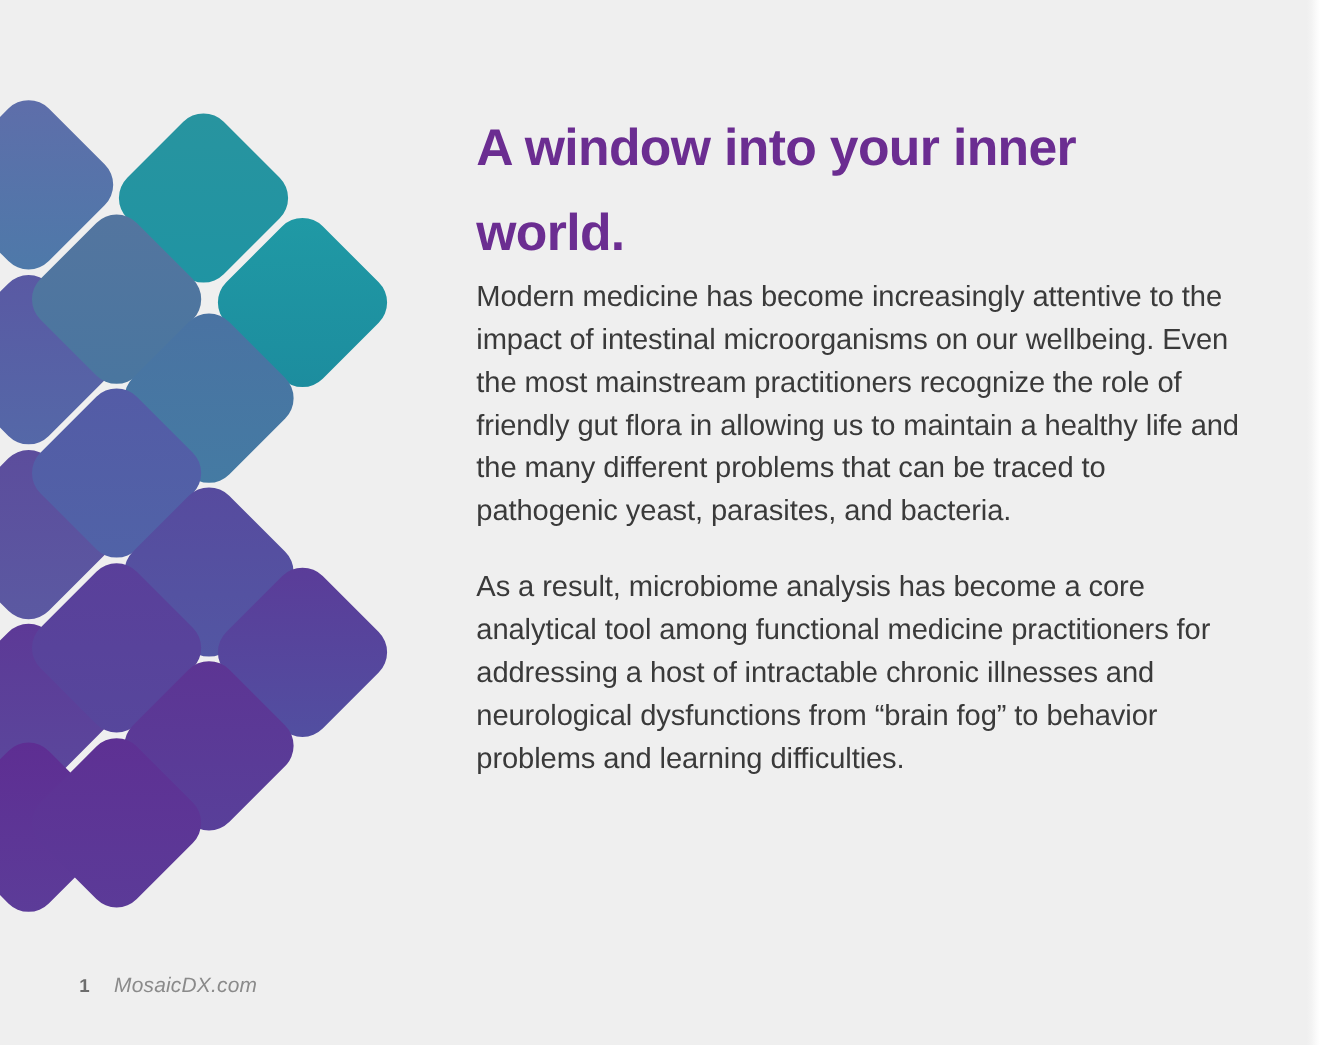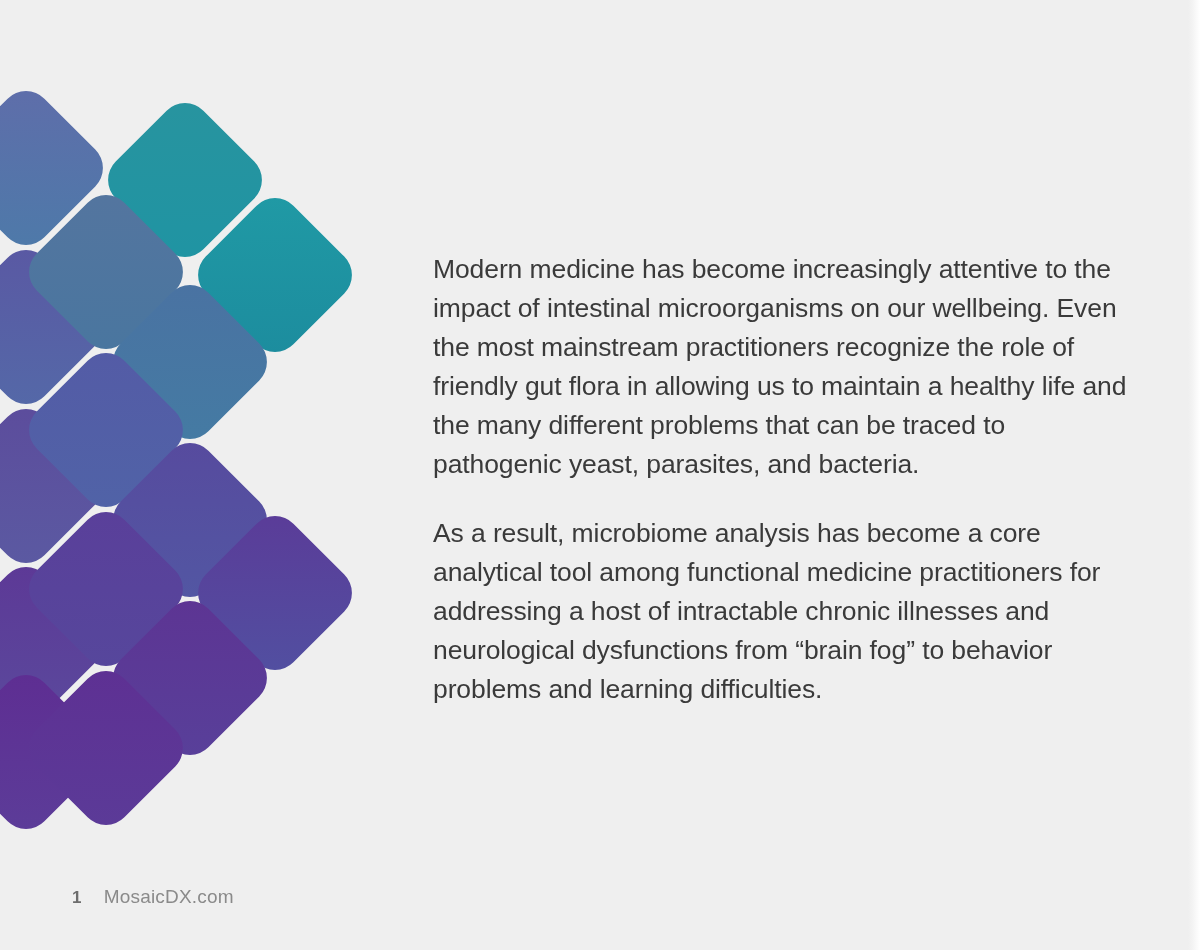--- a/index.html
+++ b/index.html
@@ -102,20 +102,21 @@
     gap: 22px;
   }
   .footer-page-number {
     font-size: 17px;
     font-weight: bold;
     color: #6d6d6d;
     letter-spacing: 0.2px;
   }
   .footer-brand {
     font-size: 19px;
+    font-style: italic;
     color: #8a8a8a;
     letter-spacing: 0.2px;
   }
 </style>
 </head>
 <body>
 
 <div class="page">
 
   <div class="mosaic" id="mosaic">
@@ -131,20 +132,21 @@
       <div class="tile" style="width: 124px; height: 124px; border-radius: 26px; left: -36px; top: 582px; background: linear-gradient(135deg, rgb(93, 56, 150) 0%, rgb(90, 74, 157) 100%);"></div>
       <div class="tile" style="width: 124px; height: 124px; border-radius: 26px; left: 44px; top: 527px; background: linear-gradient(135deg, rgb(90, 63, 154) 0%, rgb(86, 71, 156) 100%);"></div>
       <div class="tile" style="width: 124px; height: 124px; border-radius: 26px; left: 213px; top: 531px; background: linear-gradient(135deg, rgb(91, 59, 152) 0%, rgb(81, 80, 161) 100%);"></div>
       <div class="tile" style="width: 124px; height: 124px; border-radius: 26px; left: 128px; top: 616px; background: linear-gradient(135deg, rgb(93, 52, 147) 0%, rgb(88, 64, 154) 100%);"></div>
       <div class="tile" style="width: 124px; height: 124px; border-radius: 26px; left: -36px; top: 690px; background: linear-gradient(135deg, rgb(94, 45, 146) 0%, rgb(92, 61, 153) 100%);"></div>
       <div class="tile" style="width: 124px; height: 124px; border-radius: 26px; left: 44px; top: 686px; background: linear-gradient(135deg, rgb(94, 48, 147) 0%, rgb(91, 59, 152) 100%);"></div>
     </div>
 
   <div class="content">
 
+    <h1 class="headline">A window into your inner world.</h1>
 
     <div class="body-copy" id="body-copy">
         <p class="para">Modern medicine has become increasingly attentive to the impact of intestinal microorganisms on our wellbeing. Even the most mainstream practitioners recognize the role of friendly gut flora in allowing us to maintain a healthy life and the many different problems that can be traced to pathogenic yeast, parasites, and bacteria.</p>
         <p class="para">As a result, microbiome analysis has become a core analytical tool among functional medicine practitioners for addressing a host of intractable chronic illnesses and neurological dysfunctions from “brain fog” to behavior problems and learning difficulties.</p>
       </div>
 
   </div>
 
   <div class="footer">
     <span class="footer-page-number">1</span>

